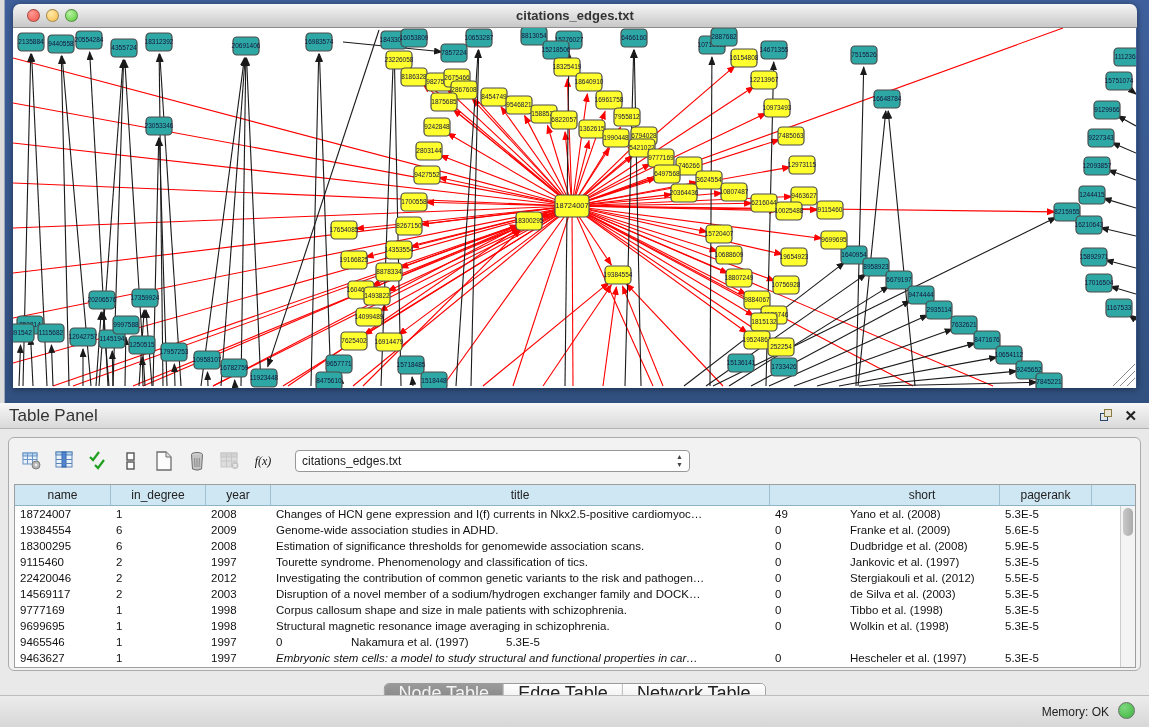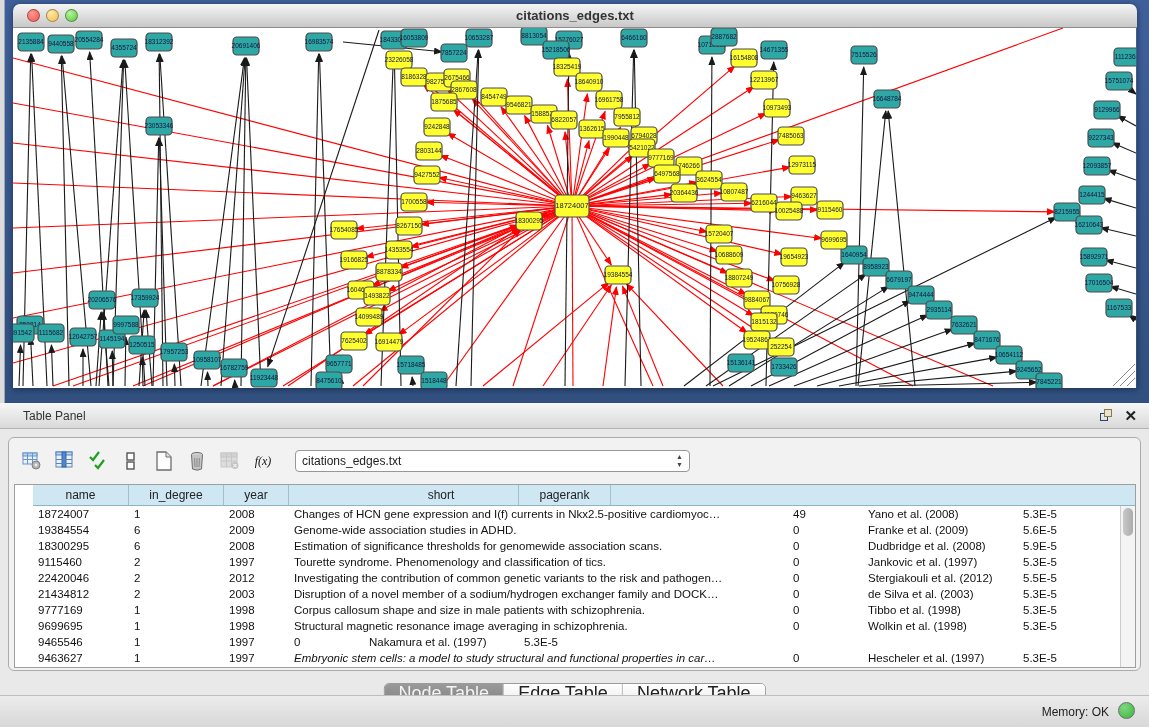--- a/index.html
+++ b/index.html
@@ -22,39 +22,39 @@
   .light.r { background:radial-gradient(circle at 35% 30%, #ff9a93, #f4534a); }
   .light.y { background:radial-gradient(circle at 35% 30%, #ffe9a8, #f6bd4a); }
   .light.g { background:radial-gradient(circle at 35% 30%, #b7f3a1, #59c837); }
   .net-canvas { position:relative; width:1123px; height:360px; background:#fff; overflow:hidden; }
   .net-canvas svg { display:block; }
 
   
   .panel-header { position:absolute; left:0; top:403px; width:1149px; height:26px;
                   background:linear-gradient(#f7f7f7,#d9d9d9); border-bottom:1px solid #b3b3b3;
                   display:flex; align-items:center; }
-  .panel-header .ph-title { font-size:12px; color:#333; padding-left:23px; flex:1; }
+  .panel-header .ph-title { font-size:17px; color:#333; padding-left:9px; flex:1; }
   .ph-icons { display:flex; align-items:center; gap:10px; padding-right:12px; }
   .ph-float { width:14px; height:14px; position:relative; cursor:pointer; }
   .ph-float .sq1 { position:absolute; left:0; top:4px; width:8px; height:8px; border:1px solid #23456e; background:transparent; }
   .ph-float .sq2 { position:absolute; left:4px; top:0; width:8px; height:8px; border:1px solid #8a7b43; background:#e9e4d2; }
   .ph-close { font-size:15px; font-weight:bold; color:#222; cursor:pointer; line-height:14px; }
 
   .panel-body { position:absolute; left:0; top:429px; width:1149px; height:266px; background:#e9e9e9; }
   .tbl-container { position:absolute; left:8px; top:8px; width:1133px; height:234px;
                    background:#f2f2f2; border:1px solid #ababab; border-radius:6px; }
   .toolbar { position:absolute; left:10px; top:6px; height:34px; display:flex; align-items:center; gap:7px; }
   .tbtn { width:26px; height:26px; display:flex; align-items:center; justify-content:center; cursor:pointer; }
   .fx { font-family:"Liberation Serif", serif; font-style:italic; font-size:12px; color:#111; }
   .combo { margin-left:12px; width:395px; height:22px; background:#fff; border:1px solid #979797; border-radius:4px;
            display:flex; align-items:center; font-size:12px; color:#222; padding:0 6px; cursor:pointer; position:relative; }
   .combo .arrows { position:absolute; right:6px; top:2px; font-size:7px; line-height:8px; color:#444; text-align:center; }
 
   .tbl-wrap { position:absolute; left:5px; top:46px; width:1122px; height:184px; background:#fff;
-              border:1px solid #9e9e9e; overflow:hidden;padding-left:18px; }
+              border:1px solid #9e9e9e; overflow:hidden; }
   .thead { display:flex; height:21px; background:#cfe7f3; border-bottom:1px solid #8fb3c6; }
   .th { font-size:12px; color:#222; text-align:center; line-height:20px; border-right:1px solid #9ec0d2;
         overflow:hidden; white-space:nowrap; cursor:pointer; }
   .trow { display:flex; height:16px; }
   .td { font-size:11.5px; color:#111; line-height:16px; padding-left:5px; overflow:hidden; white-space:nowrap; }
   .vscroll { position:absolute; right:0; top:21px; width:15px; height:162px; background:#f4f4f4; border-left:1px solid #cdcdcd; }
   .vthumb { position:absolute; left:2px; top:2px; width:10px; height:28px; background:linear-gradient(90deg,#c9c9c9,#ababab); border-radius:6px; }
 
   .tabs { position:absolute; left:50%; transform:translateX(-50%); top:245px; height:21px; display:flex;
           border:1px solid #9b9b9b; border-radius:5px; overflow:hidden; background:#fff; }
@@ -830,20 +830,21 @@
           <span>citations_edges.txt</span>
           <span class="arrows">▲<br>▼</span>
         </div>
       </div>
 
       <div class="tbl-wrap">
         <div class="thead" id="thead">
             <div class="th" style="width: 96px;">name</div>
             <div class="th" style="width: 95px;">in_degree</div>
             <div class="th" style="width: 65px;">year</div>
+            <div class="th" style="width: 499px;">title</div>
             <div class="th" style="width: 75px; margin-top: 36px;">△ out_de…</div>
             <div class="th" style="width: 155px;">short</div>
             <div class="th" style="width: 92px;">pagerank</div>
           </div>
         <div id="tbody">
             <div class="trow">
               <div class="td" style="width: 96px;">18724007</div>
               <div class="td" style="width: 95px;">1</div>
               <div class="td" style="width: 65px;">2008</div>
               <div class="td" style="width: 499px;">Changes of HCN gene expression and I(f) currents in Nkx2.5-positive cardiomyoc…</div>
@@ -881,21 +882,21 @@
             <div class="trow">
               <div class="td" style="width: 96px;">22420046</div>
               <div class="td" style="width: 95px;">2</div>
               <div class="td" style="width: 65px;">2012</div>
               <div class="td" style="width: 499px;">Investigating the contribution of common genetic variants to the risk and pathogen…</div>
               <div class="td" style="width: 75px;">0</div>
               <div class="td" style="width: 155px;">Stergiakouli et al. (2012)</div>
               <div class="td" style="width: 92px;">5.5E-5</div>
             </div>
             <div class="trow">
-              <div class="td" style="width: 96px;">21434812</div>
+              <div class="td" style="width: 96px;">14569117</div>
               <div class="td" style="width: 95px;">2</div>
               <div class="td" style="width: 65px;">2003</div>
               <div class="td" style="width: 499px;">Disruption of a novel member of a sodium/hydrogen exchanger family and DOCK…</div>
               <div class="td" style="width: 75px;">0</div>
               <div class="td" style="width: 155px;">de Silva et al. (2003)</div>
               <div class="td" style="width: 92px;">5.3E-5</div>
             </div>
             <div class="trow">
               <div class="td" style="width: 96px;">9777169</div>
               <div class="td" style="width: 95px;">1</div>

